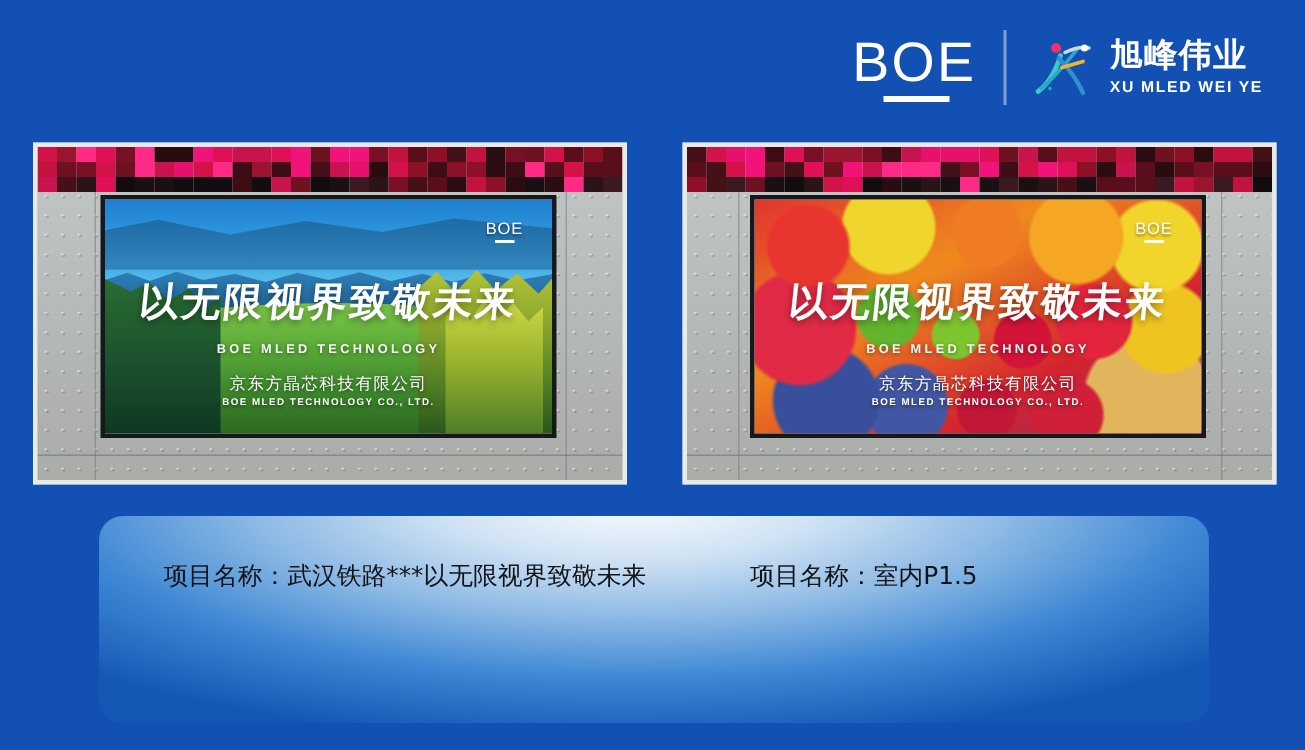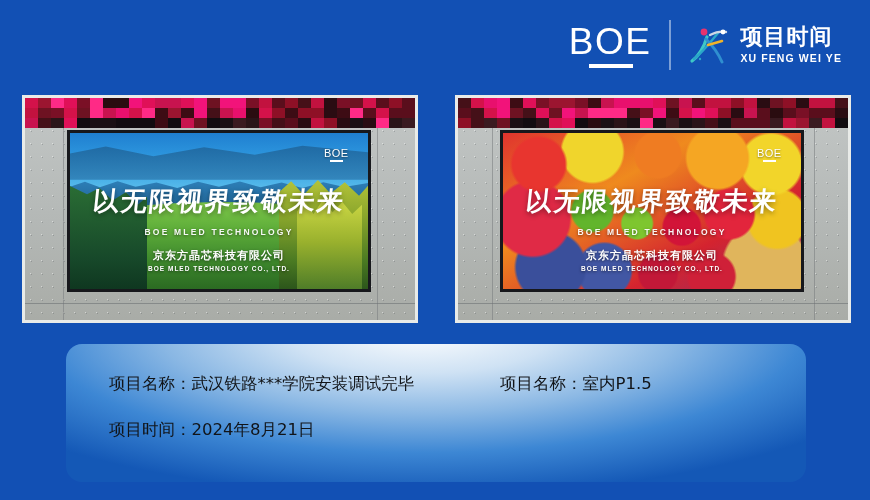--- a/index.html
+++ b/index.html
@@ -177,21 +177,21 @@
   .scr-sub {
     position: absolute; left: 0; right: 0; top: 60%;
     text-align: center; color: rgba(255,255,255,.95);
     font-size: 8.5px; letter-spacing: 2.2px; font-weight: bold;
     text-shadow: 0 1px 3px rgba(0,0,0,.5);
   }
   .scr-company {
     position: absolute; left: 0; right: 0; bottom: 11%;
     text-align: center; color: #ffffff;
   }
-  .scr-company-cn { font-size: 11px; font-weight: bold; letter-spacing: 1px;
+  .scr-company-cn { font-size: 11px; font-weight: normal; letter-spacing: 1px;
     text-shadow: 0 1px 3px rgba(0,0,0,.55); }
   .scr-company-en { font-size: 6.5px; font-weight: bold; letter-spacing: 1px;
     margin-top: 2px; text-shadow: 0 1px 3px rgba(0,0,0,.55); }
 
   
   .info-panel {
     position: absolute; left: 66px; top: 344px; width: 740px; height: 138px;
     border-radius: 16px;
     background:
       radial-gradient(ellipse 70% 120% at 48% -10%, #ffffff 0%, #cfe2f4 26%, #8bb8e4 50%, #3d87d4 74%, #1458b6 100%);
@@ -229,22 +229,22 @@
         <path d="M6 36 C14 30, 20 22, 30 10" stroke="#2aa7c9" stroke-width="2.4" fill="none" stroke-linecap="round"></path>
         <path d="M18 16 C24 22, 30 30, 34 39" stroke="#2f8fd0" stroke-width="3" fill="none" stroke-linecap="round"></path>
         <path d="M22 12 C28 9, 33 8, 38 9" stroke="#cfd8e6" stroke-width="2.4" fill="none" stroke-linecap="round"></path>
         <path d="M20 22 L34 18" stroke="#f0b429" stroke-width="2.6" fill="none" stroke-linecap="round"></path>
         <circle cx="16" cy="9" r="3.4" fill="#e8336e"></circle>
         <circle cx="35" cy="9" r="2.4" fill="#ffffff"></circle>
         <circle cx="9" cy="33" r="1.5" fill="#2aa7c9"></circle>
         <circle cx="12" cy="36" r="1.2" fill="#2aa7c9"></circle>
       </svg>
       <div class="xfwy-text">
-        <div class="xfwy-cn">项目时间</div>
-        <div class="xfwy-en">XU FENG WEI YE</div>
+        <div class="xfwy-cn">旭峰伟业</div>
+        <div class="xfwy-en">XU MLED WEI YE</div>
       </div>
     </div>
 
   </div>
 </div>
 
 <div class="photo photo-left">
   <div class="wall">
     <div class="wall-dots"></div>
     <div class="wall-seam" style="left:38px"></div>
@@ -479,17 +479,16 @@
     <div class="scr-sub">BOE MLED TECHNOLOGY</div>
     <div class="scr-company">
       <div class="scr-company-cn">京东方晶芯科技有限公司</div>
       <div class="scr-company-en">BOE MLED TECHNOLOGY CO., LTD.</div>
     </div>
   </div>
 </div>
 
 <div class="info-panel">
   <div class="info-grid">
-    <div class="info-cell">项目名称：武汉铁路***学院安装调试完毕</div>
+    <div class="info-cell">项目名称：武汉铁路***以无限视界致敬未来</div>
     <div class="info-cell">项目名称：室内P1.5</div>
-    <div class="info-cell">项目时间：2024年8月21日</div>
   </div>
 </div>
 
 </body></html>

